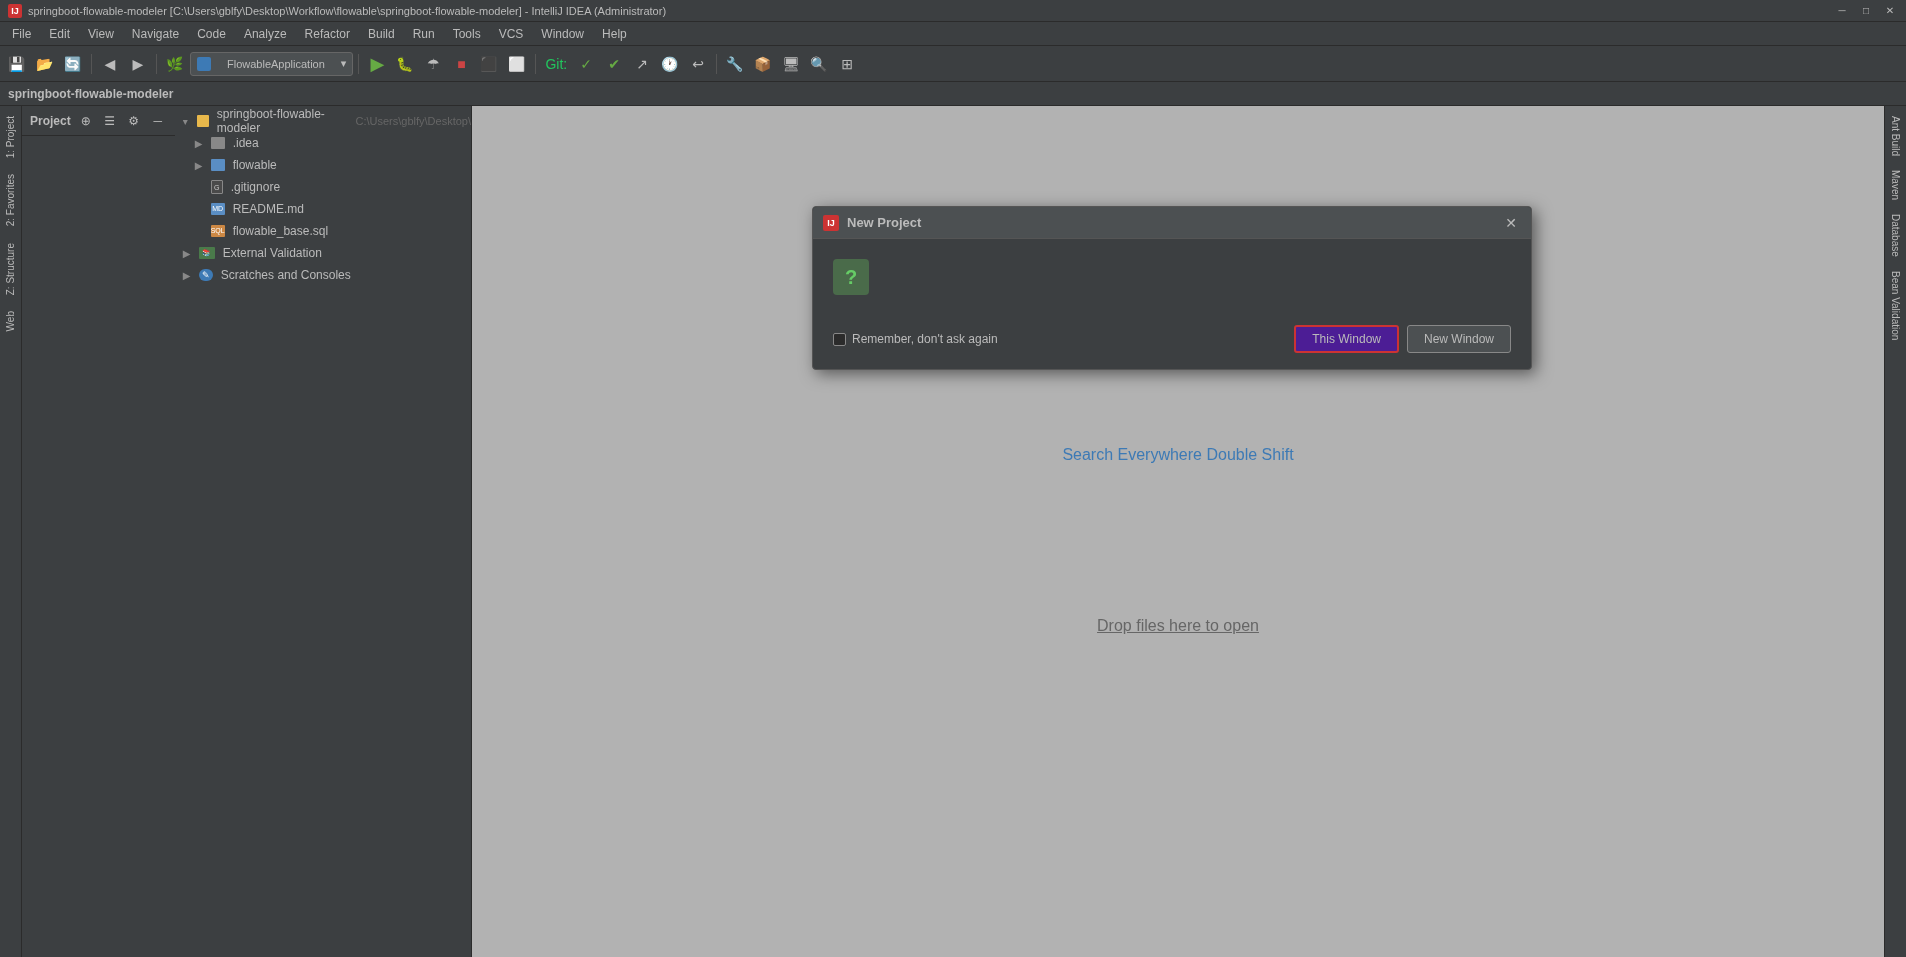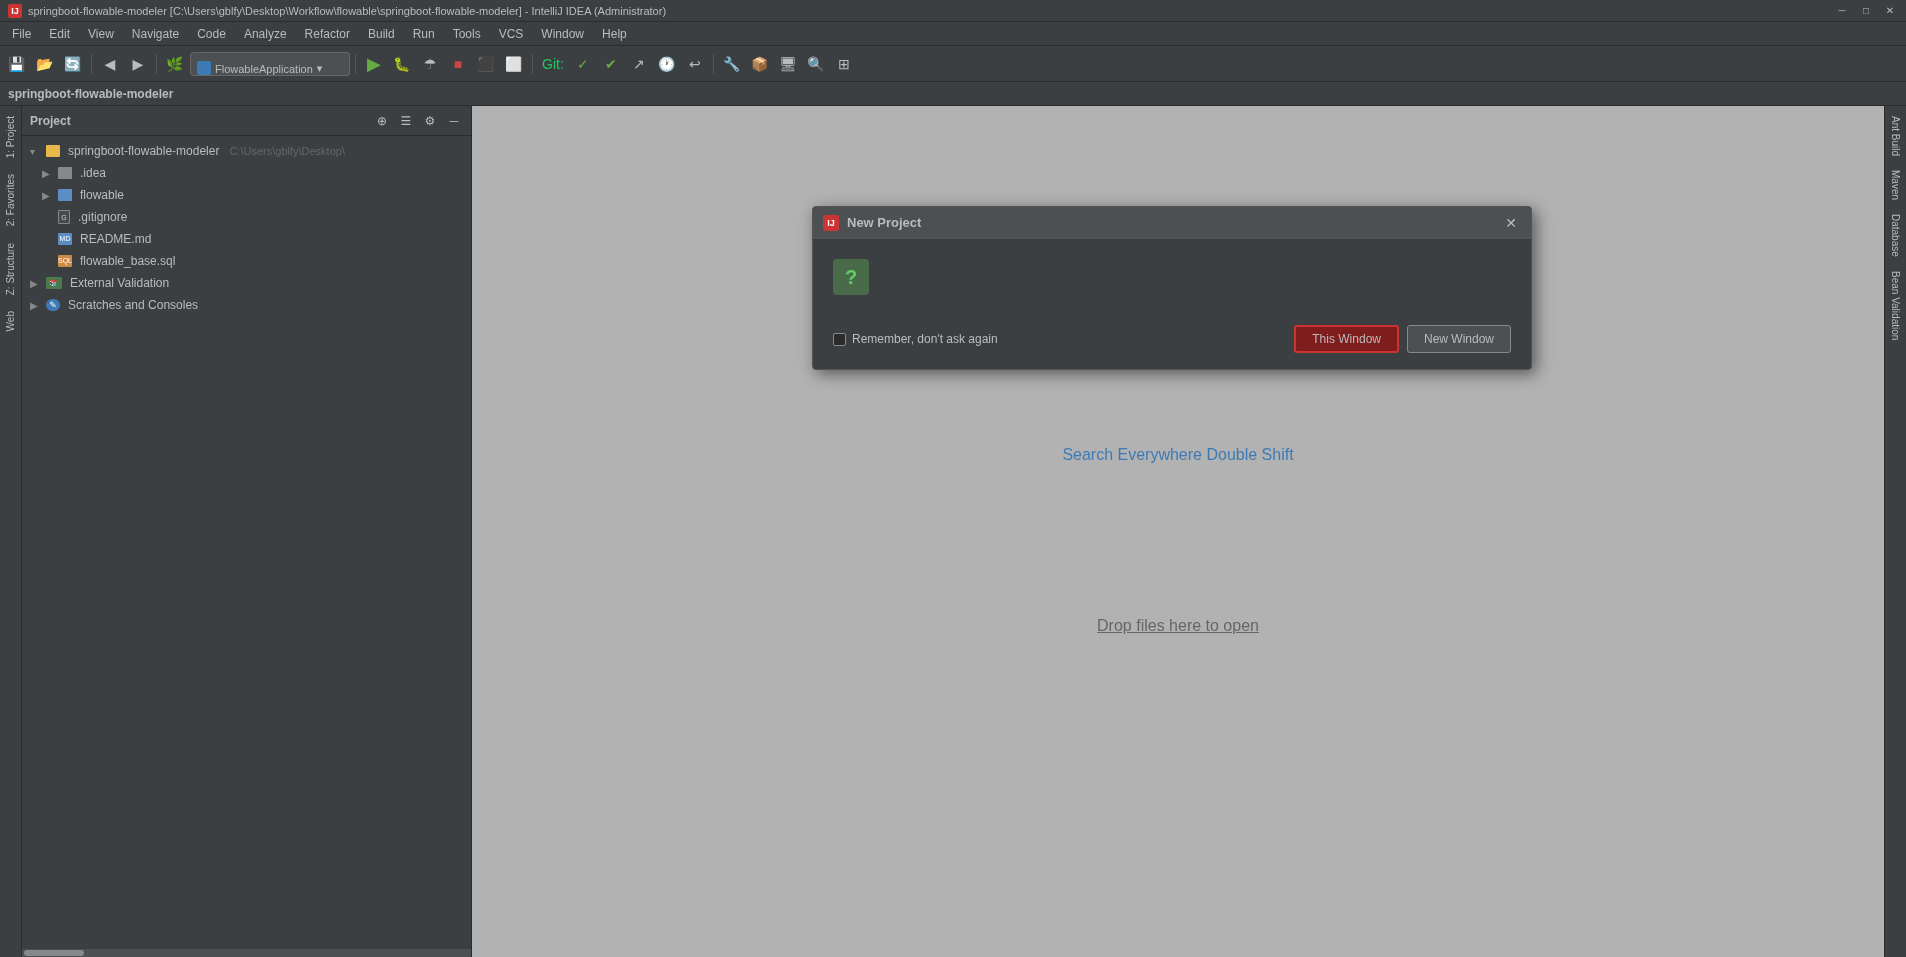--- a/index.html
+++ b/index.html
@@ -105,23 +105,23 @@
       height: 20px;
       background: #555;
       margin: 0 3px;
     }
     .run-config-dropdown {
       background: #4c5052;
       border: 1px solid #666;
       border-radius: 3px;
       height: 24px;
       display: flex;
-      align-items: flex-end;
+      align-items: center;
       padding: 0 6px;
-      gap: 4px;
+      gap: 16px;
       cursor: pointer;
       color: #bbbbbb;
       font-size: 11px;
       min-width: 160px;
     }
     .run-config-icon {
       width: 14px;
       height: 14px;
       background: #3d7ab5;
       border-radius: 2px;
@@ -174,21 +174,21 @@
       cursor: pointer;
       padding: 6px 2px;
     }
 
     
     .project-panel {
       width: 450px;
       background: #3c3f41;
       border-right: 1px solid #2b2b2b;
       display: flex;
-      flex-direction: column;
+      flex-direction: row;
     }
     .panel-header {
       height: 30px;
       background: #3c3f41;
       display: flex;
       align-items: center;
       padding: 0 8px;
       border-bottom: 1px solid #2b2b2b;
       gap: 6px;
     }
@@ -390,21 +390,21 @@
       background: #4c5052;
       color: #bbbbbb;
       font-size: 12px;
       cursor: pointer;
       display: flex;
       align-items: center;
       justify-content: center;
     }
     .btn.primary {
       border: 2px solid #cc3333;
-      background: #7f1d1d;
+      background: #4c1d95;
     }
 
     
     .project-scrollbar {
       height: 8px;
       background: #4c5052;
       position: relative;
     }
     .project-scrollbar-thumb {
       height: 6px;

